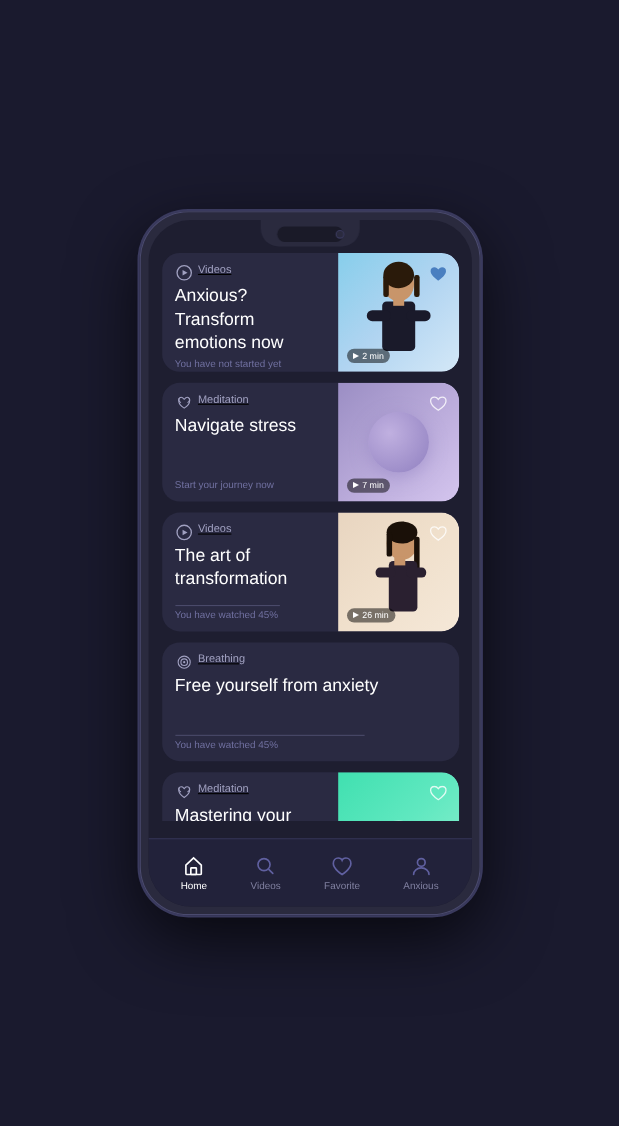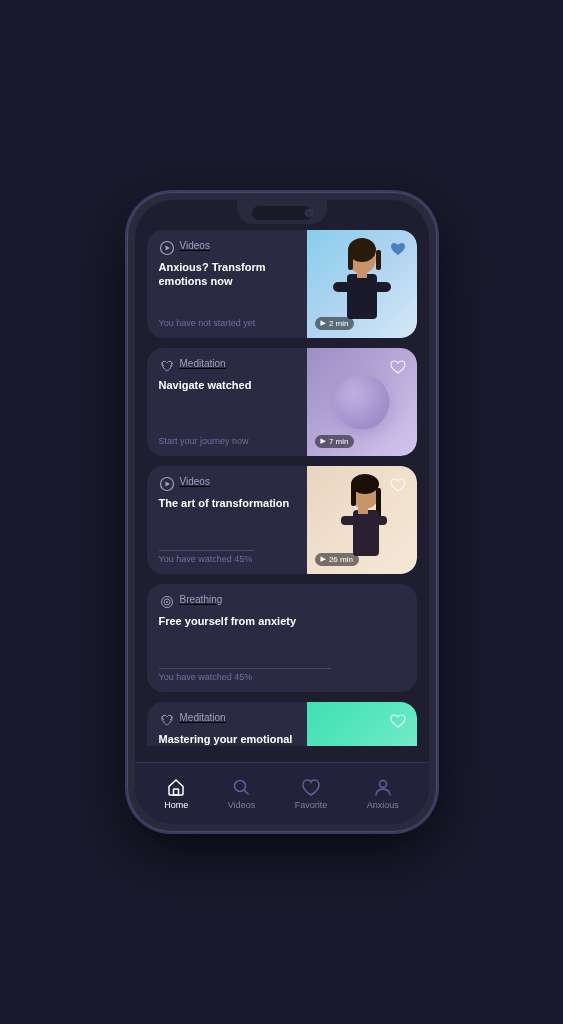--- a/index.html
+++ b/index.html
@@ -110,22 +110,22 @@
       color: #a0a0c0;
     }
 
     .category-label {
       font-size: 10px;
       color: #a0a0c0;
       font-weight: 400;
     }
 
     .card-title {
-      font-size: 11px;
-      font-weight: 700;
+      font-size: 16px;
+      font-weight: 400;
       color: #ffffff;
       line-height: 1.3;
       flex: 1;
       margin: 4px 0;
     }
 
     .card-status {
       font-size: 9px;
       color: #7070a0;
     }
@@ -322,21 +322,21 @@
       <div class="card">
         <div class="card-left">
           <div class="card-category">
             <svg class="category-icon" viewBox="0 0 16 16" fill="none">
               <path d="M8 13c0 0-5-3-5-7 0-2 1.5-3.5 3.5-2.5C7 4 8 5 8 5s1-1 1.5-1.5C11.5 2.5 13 4 13 6c0 4-5 7-5 7z" stroke="#a0a0c0" stroke-width="1" fill="none"></path>
               <path d="M5 8c-1.5-1-2.5-2.5-1.5-4" stroke="#a0a0c0" stroke-width="1" fill="none"></path>
               <path d="M11 8c1.5-1 2.5-2.5 1.5-4" stroke="#a0a0c0" stroke-width="1" fill="none"></path>
             </svg>
             <span class="category-label">Meditation</span>
           </div>
-          <div class="card-title">Navigate watched</div>
+          <div class="card-title">Navigate stress</div>
           <div class="card-status">Start your journey now</div>
         </div>
         <div class="card-right">
           <div class="card-thumbnail thumb-meditation1">
             <div class="meditation-orb"></div>
           </div>
           <div class="heart-btn">
             <svg width="16" height="14" viewBox="0 0 16 14">
               <path d="M8 13s-7-4.5-7-8.5C1 2 2.5 1 4.5 1c1.5 0 2.8 1 3.5 2C8.7 2 10 1 11.5 1 13.5 1 15 2 15 4.5 15 8.5 8 13 8 13z" stroke="rgba(255,255,255,0.8)" stroke-width="1.2" fill="none"></path>
             </svg>

